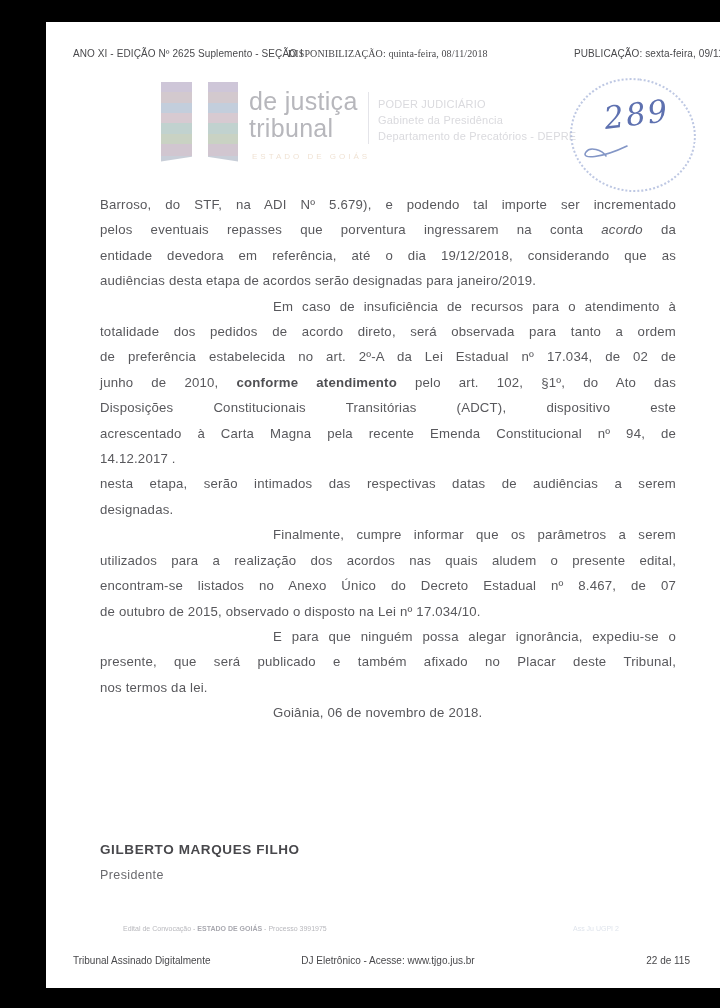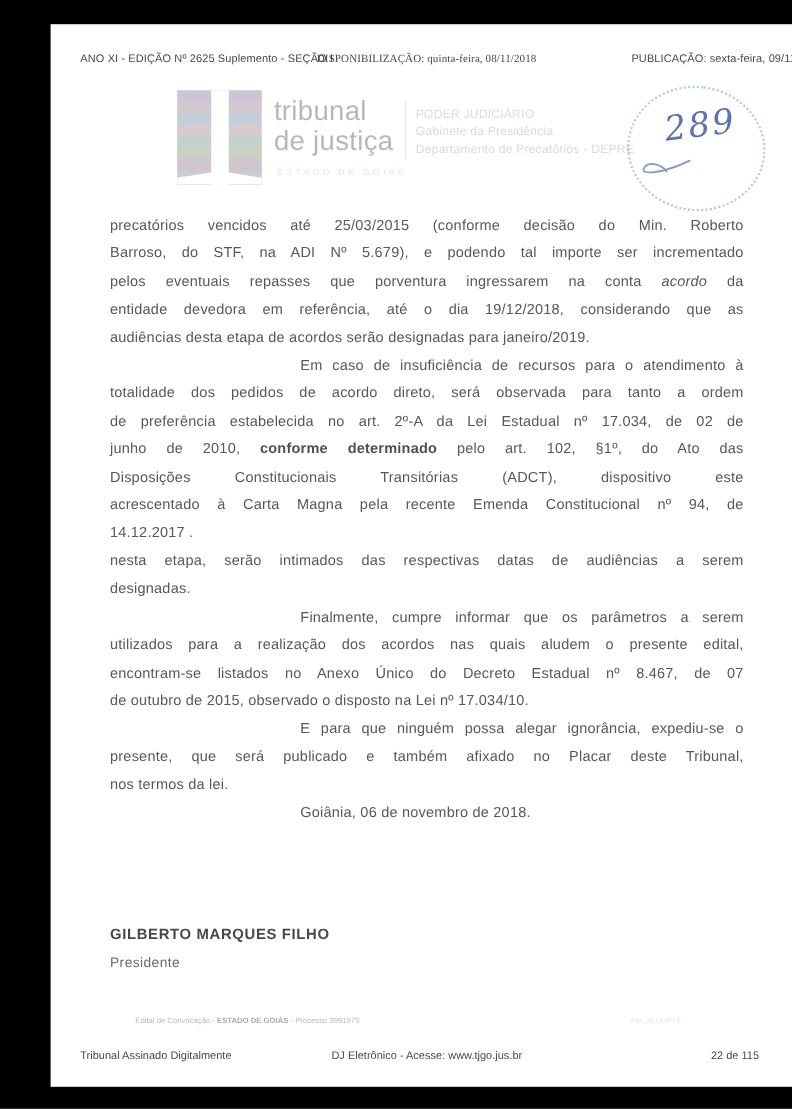--- a/index.html
+++ b/index.html
@@ -82,49 +82,48 @@
     <span class="h1">ANO XI - EDIÇÃO Nº 2625 Suplemento - SEÇÃO I</span>
     <span class="h2">DISPONIBILIZAÇÃO: quinta-feira, 08/11/2018</span>
     <span class="h3">PUBLICAÇÃO: sexta-feira, 09/11/2018</span>
   </div>
 
   <div class="emblem">
     <div class="col"></div>
     <div class="base"></div>
   </div>
   <div class="logo-name">
+    <div>de justiça</div>
     <div>tribunal</div>
-    <div>de justiça</div>
   </div>
   <div class="logo-div"></div>
   <div class="logo-org">
     <div>PODER JUDICIÁRIO</div>
     <div>Gabinete da Presidência</div>
     <div class="dep">Departamento de Precatórios - DEPRE</div>
   </div>
   <div class="logo-state">ESTADO DE GOIÁS</div>
 
   <div class="stamp">
     <div class="ring"></div>
     <div class="num">289</div>
     <svg width="70" height="30" viewBox="0 0 70 30">
       <path d="M55 6 C 30 18, 8 20, 14 12 C 18 6, 30 10, 34 16" stroke="#8396c6" stroke-width="1.6" fill="none" stroke-linecap="round"></path>
     </svg>
   </div>
 
   <div class="doc">
-      <div class="line">precatórios vencidos até 25/03/2015 (conforme decisão do Min. Roberto</div>
       <div class="line">Barroso, do STF, na ADI Nº 5.679), e podendo tal importe ser incrementado</div>
       <div class="line">pelos eventuais repasses que porventura ingressarem na conta <i>acordo</i> da</div>
       <div class="line">entidade devedora em referência, até o dia 19/12/2018, considerando que as</div>
       <div class="line last">audiências desta etapa de acordos serão designadas para janeiro/2019.</div>
       <div class="line indent">Em caso de insuficiência de recursos para o atendimento à</div>
       <div class="line">totalidade dos pedidos de acordo direto, será observada para tanto a ordem</div>
       <div class="line">de preferência estabelecida no art. 2º-A da Lei Estadual nº 17.034, de 02 de</div>
-      <div class="line">junho de 2010, <b>conforme determinado</b> pelo art. 102, §1º, do Ato das</div>
+      <div class="line">junho de 2010, <b>conforme atendimento</b> pelo art. 102, §1º, do Ato das</div>
       <div class="line">Disposições Constitucionais Transitórias (ADCT), dispositivo este</div>
       <div class="line">acrescentado à Carta Magna pela recente Emenda Constitucional nº 94, de</div>
       <div class="line last">14.12.2017 .</div>
       <div class="line">nesta etapa, serão intimados das respectivas datas de audiências a serem</div>
       <div class="line last">designadas.</div>
       <div class="line indent">Finalmente, cumpre informar que os parâmetros a serem</div>
       <div class="line">utilizados para a realização dos acordos nas quais aludem o presente edital,</div>
       <div class="line">encontram-se listados no Anexo Único do Decreto Estadual nº 8.467, de 07</div>
       <div class="line last">de outubro de 2015, observado o disposto na Lei nº 17.034/10.</div>
       <div class="line indent">E para que ninguém possa alegar ignorância, expediu-se o</div>

